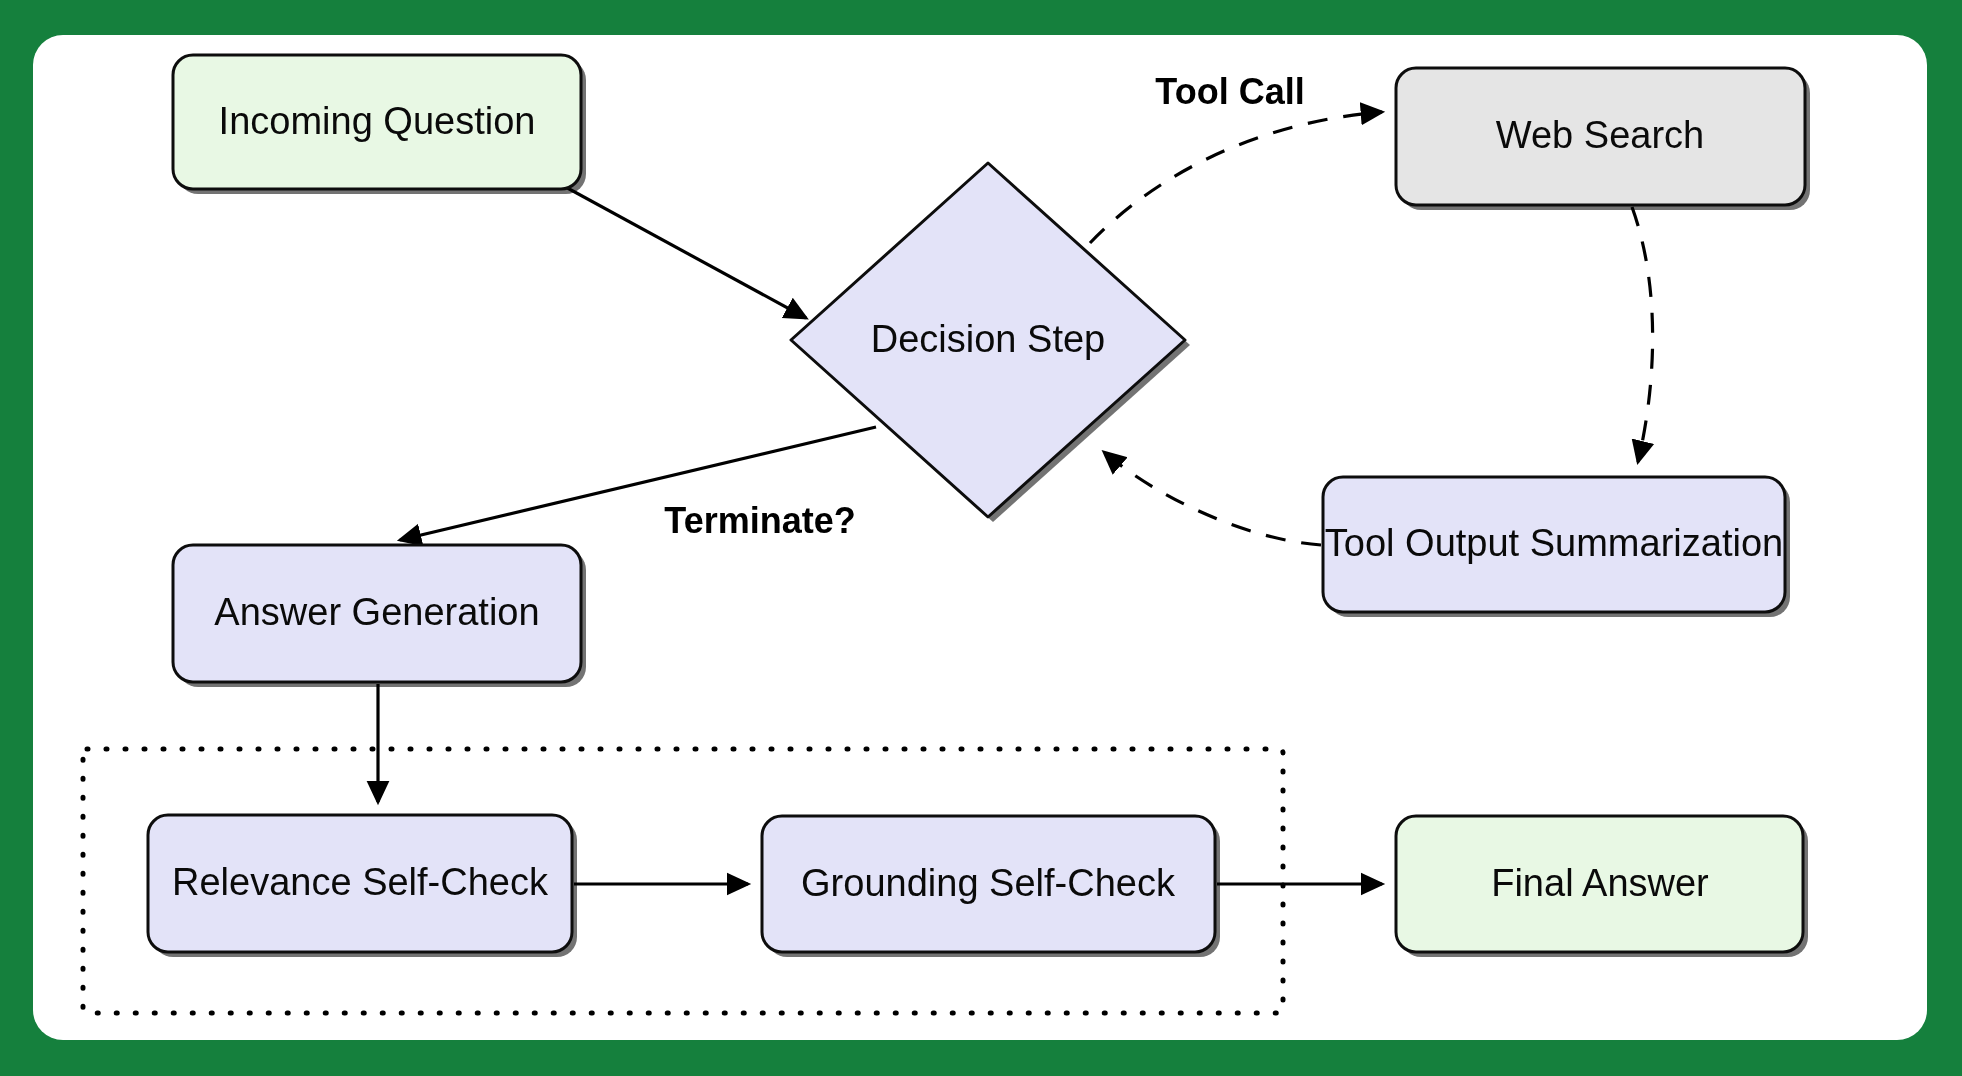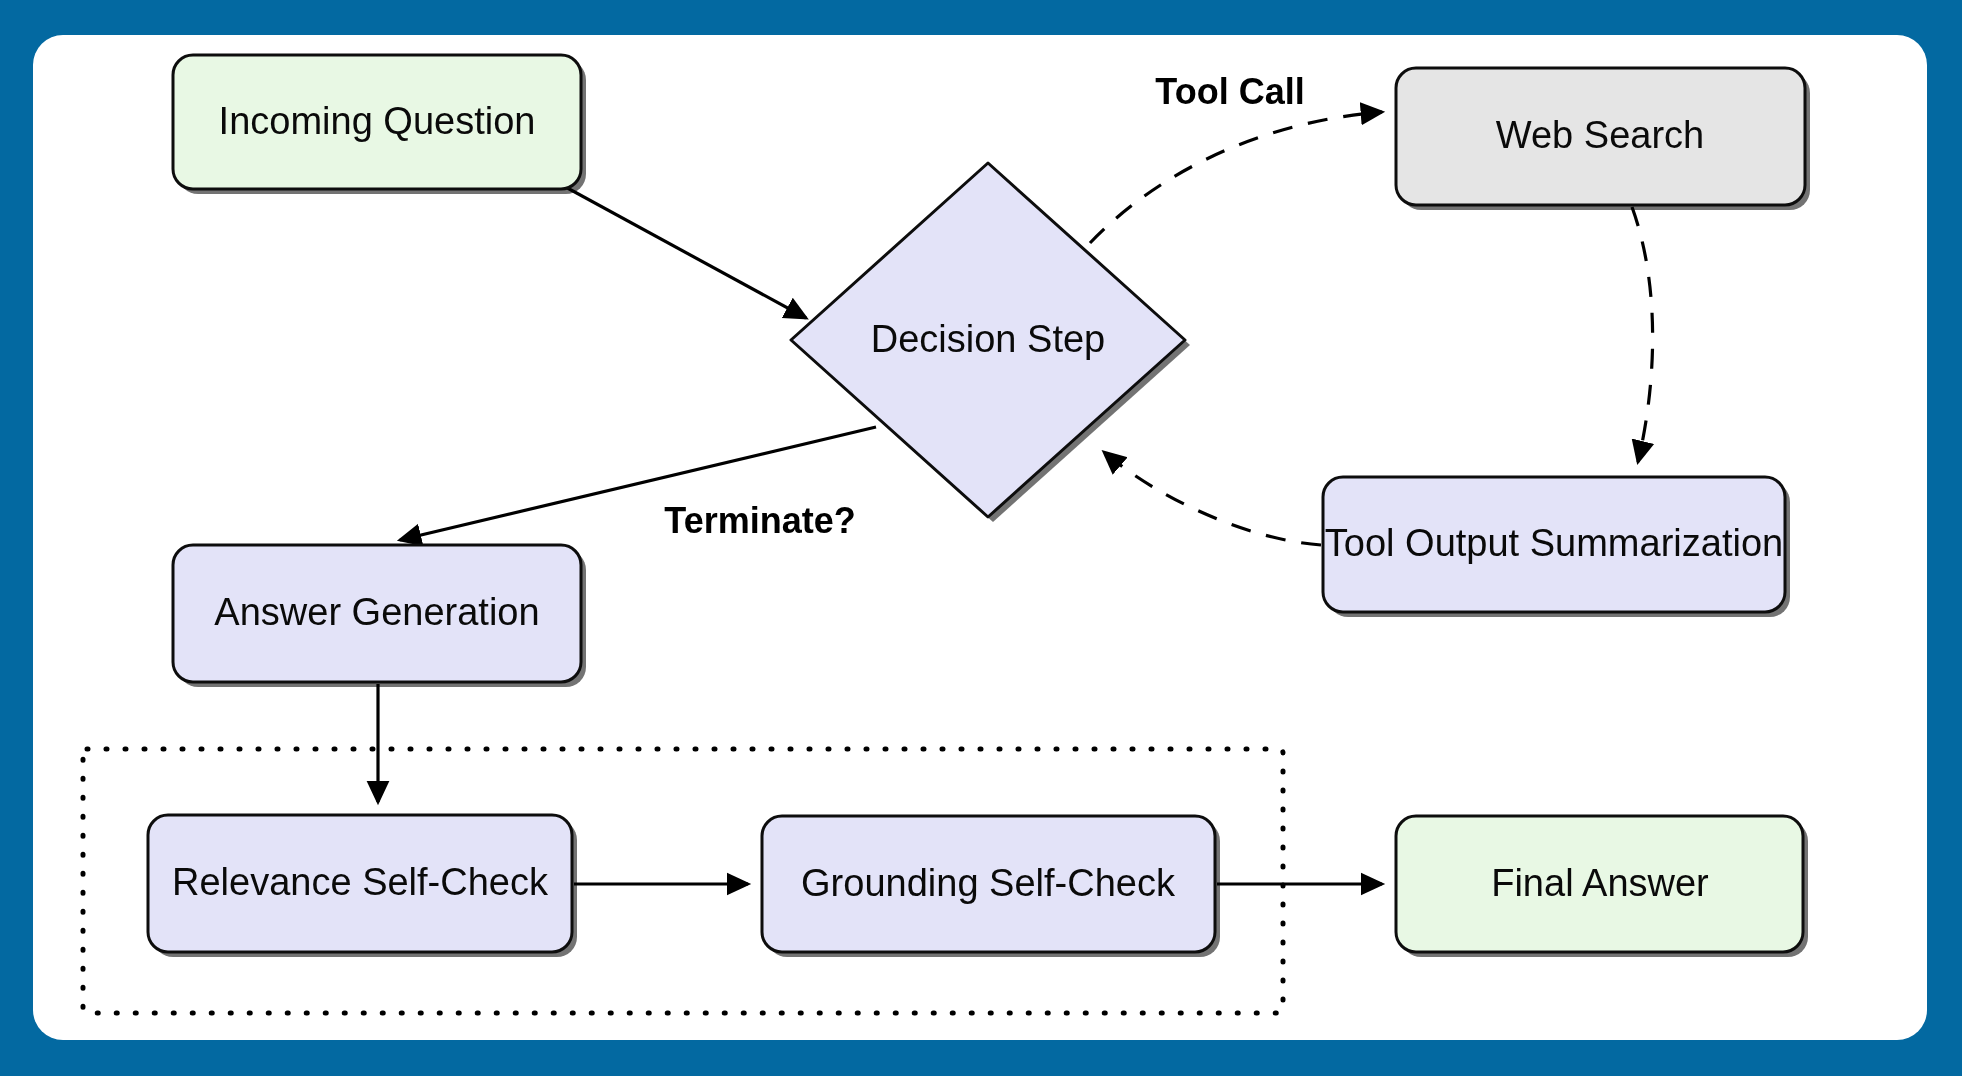--- a/index.html
+++ b/index.html
@@ -4,21 +4,21 @@
 <style>
   html, body {
     margin: 0;
     padding: 0;
     background: #000000;
   }
   #canvas {
     position: relative;
     width: 1962px;
     height: 1076px;
-    background: #0369a1;
+    background: #15803d;
     overflow: hidden;
     font-family: "Liberation Sans", sans-serif;
   }
   #panel {
     position: absolute;
     left: 33px;
     top: 35px;
     width: 1894px;
     height: 1005px;
     background: #ffffff;

